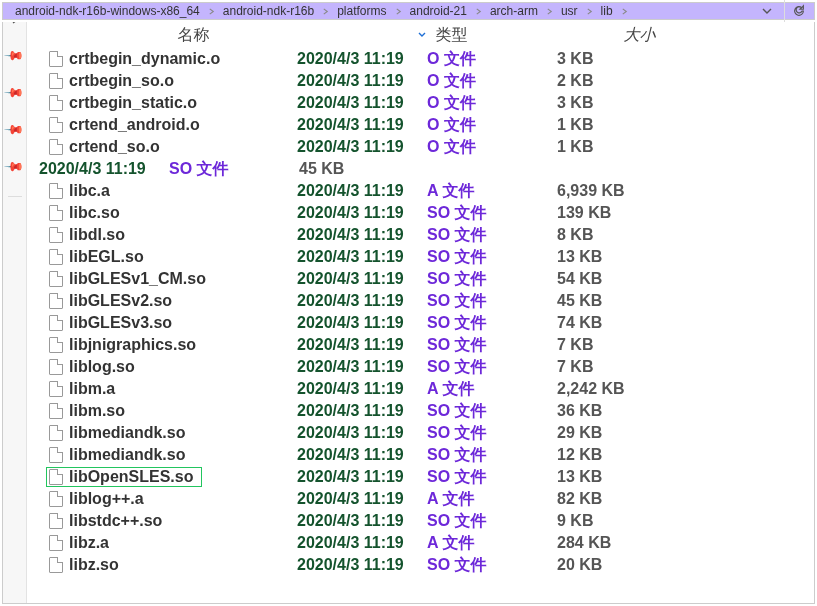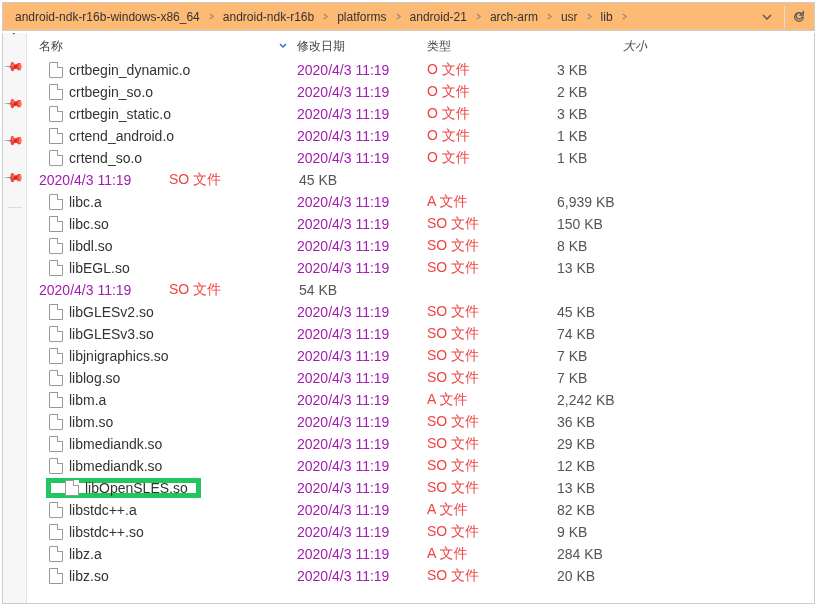--- a/index.html
+++ b/index.html
@@ -10,23 +10,23 @@
     background: #fff;
     width: 817px;
     height: 606px;
     overflow: hidden;
     display: flex;
     flex-direction: column;
   }
   .breadcrumb-bar {
     display: flex;
     align-items: center;
-    height: 29px;
+    height: 18px;
     border: 1px solid #ccc;
-    background: #fdba74;
+    background: #c4b5fd;
     padding: 0 4px;
     margin: 2px;
   }
   .breadcrumb-items {
     display: flex;
     align-items: center;
     flex: 1;
     overflow: hidden;
     white-space: nowrap;
     padding-left: 6px;
@@ -80,39 +80,41 @@
   .file-pane {
     flex: 1;
     display: flex;
     flex-direction: column;
     overflow: hidden;
   }
   .col-headers {
     display: flex;
     align-items: center;
     height: 26px;
-    font-size: 12px;
+    font-size: 16px;
     color: #444;
     padding-left: 12px;
+    justify-content: center;
   }
   .col-name { width: 258px; display:flex; align-items:center; gap:4px;}
   .col-date { width: 130px; }
   .col-type { width: 130px; }
   .col-size { width: 110px; text-align: right; padding-right: 20px; font-style: italic;}
   .sort-chevron { color:#1e6fd6; font-size:9px; margin-left:auto; padding-right:10px;}
   .file-list {
     flex: 1;
     overflow-y: auto;
     padding-left: 12px;
   }
   .file-row {
     display: flex;
     align-items: center;
     height: 22px;
-    font-size: 14px;
+    font-size: 16px;
+    font-weight: bold;
   }
   .file-name-cell {
     width: 258px;
     display: flex;
     align-items: center;
     gap: 6px;
     padding-left: 10px;
   }
   .file-icon {
     width: 14px; height: 16px;
@@ -124,26 +126,26 @@
   }
   .file-icon::after {
     content: "";
     position: absolute;
     top: -1px; right: -1px;
     width: 5px; height: 5px;
     background: #fff;
     border-left: 1px solid #999;
     border-bottom: 1px solid #999;
   }
-  .file-date-cell { width: 130px; color: #a21caf; }
-  .file-type-cell { width: 130px; color: #ef4444; }
+  .file-date-cell { width: 130px; color: #14532d; }
+  .file-type-cell { width: 130px; color: #6d28d9; }
   .file-size-cell { width: 110px; text-align: left; color: #555; padding-right:20px;}
   .highlighted {
-    border: 5px solid #22c55e;
-    padding-left: 14px;
+    border: 1px solid #22c55e;
+    padding-left: 2px;
     margin-left: -3px;
     height: 20px;
     display: inline-flex;
     align-items: center;
     padding-right: 8px;
     justify-content: space-between;
   }
 </style>
 </head>
 <body>
@@ -210,21 +212,20 @@
   <div class="file-pane">
     <div class="col-headers">
       <div class="col-name">
         <span>名称</span>
         <span class="sort-chevron">
           <svg width="8" height="8" viewBox="0 0 8 8">
               <path d="M1 3 L4 6 L7 3" fill="none" stroke="#1e6fd6" stroke-width="1.4"></path>
             </svg>
         </span>
       </div>
-      <div class="col-date"><span>修改日期</span></div>
       <div class="col-type"><span>类型</span></div>
       <div class="col-size"><span>大小</span></div>
     </div>
 
     <div class="file-list" id="file-list">
         <div class="file-row">
           <div class="file-name-cell">
             <span class="file-icon"></span>
             <span>crtbegin_dynamic.o</span>
           </div>
@@ -282,41 +283,45 @@
           <div class="file-type-cell">A 文件</div>
           <div class="file-size-cell">6,939 KB</div>
         </div>
         <div class="file-row">
           <div class="file-name-cell">
             <span class="file-icon"></span>
             <span>libc.so</span>
           </div>
           <div class="file-date-cell">2020/4/3 11:19</div>
           <div class="file-type-cell">SO 文件</div>
-          <div class="file-size-cell">150 KB</div>
+          <div class="file-size-cell">139 KB</div>
         </div>
         <div class="file-row">
           <div class="file-name-cell">
             <span class="file-icon"></span>
             <span>libdl.so</span>
           </div>
           <div class="file-date-cell">2020/4/3 11:19</div>
           <div class="file-type-cell">SO 文件</div>
           <div class="file-size-cell">8 KB</div>
         </div>
         <div class="file-row">
           <div class="file-name-cell">
             <span class="file-icon"></span>
             <span>libEGL.so</span>
           </div>
           <div class="file-date-cell">2020/4/3 11:19</div>
           <div class="file-type-cell">SO 文件</div>
           <div class="file-size-cell">13 KB</div>
         </div>
         <div class="file-row">
+          <div class="file-name-cell">
+            <span class="file-icon"></span>
+            <span>libGLESv1_CM.so</span>
+          </div>
           <div class="file-date-cell">2020/4/3 11:19</div>
           <div class="file-type-cell">SO 文件</div>
           <div class="file-size-cell">54 KB</div>
         </div>
         <div class="file-row">
           <div class="file-name-cell">
             <span class="file-icon"></span>
             <span>libGLESv2.so</span>
           </div>
           <div class="file-date-cell">2020/4/3 11:19</div>
@@ -394,21 +399,21 @@
               <span>libOpenSLES.so</span>
             </span>
           </div>
           <div class="file-date-cell">2020/4/3 11:19</div>
           <div class="file-type-cell">SO 文件</div>
           <div class="file-size-cell">13 KB</div>
         </div>
         <div class="file-row">
           <div class="file-name-cell">
             <span class="file-icon"></span>
-            <span>libstdc++.a</span>
+            <span>liblog++.a</span>
           </div>
           <div class="file-date-cell">2020/4/3 11:19</div>
           <div class="file-type-cell">A 文件</div>
           <div class="file-size-cell">82 KB</div>
         </div>
         <div class="file-row">
           <div class="file-name-cell">
             <span class="file-icon"></span>
             <span>libstdc++.so</span>
           </div>

